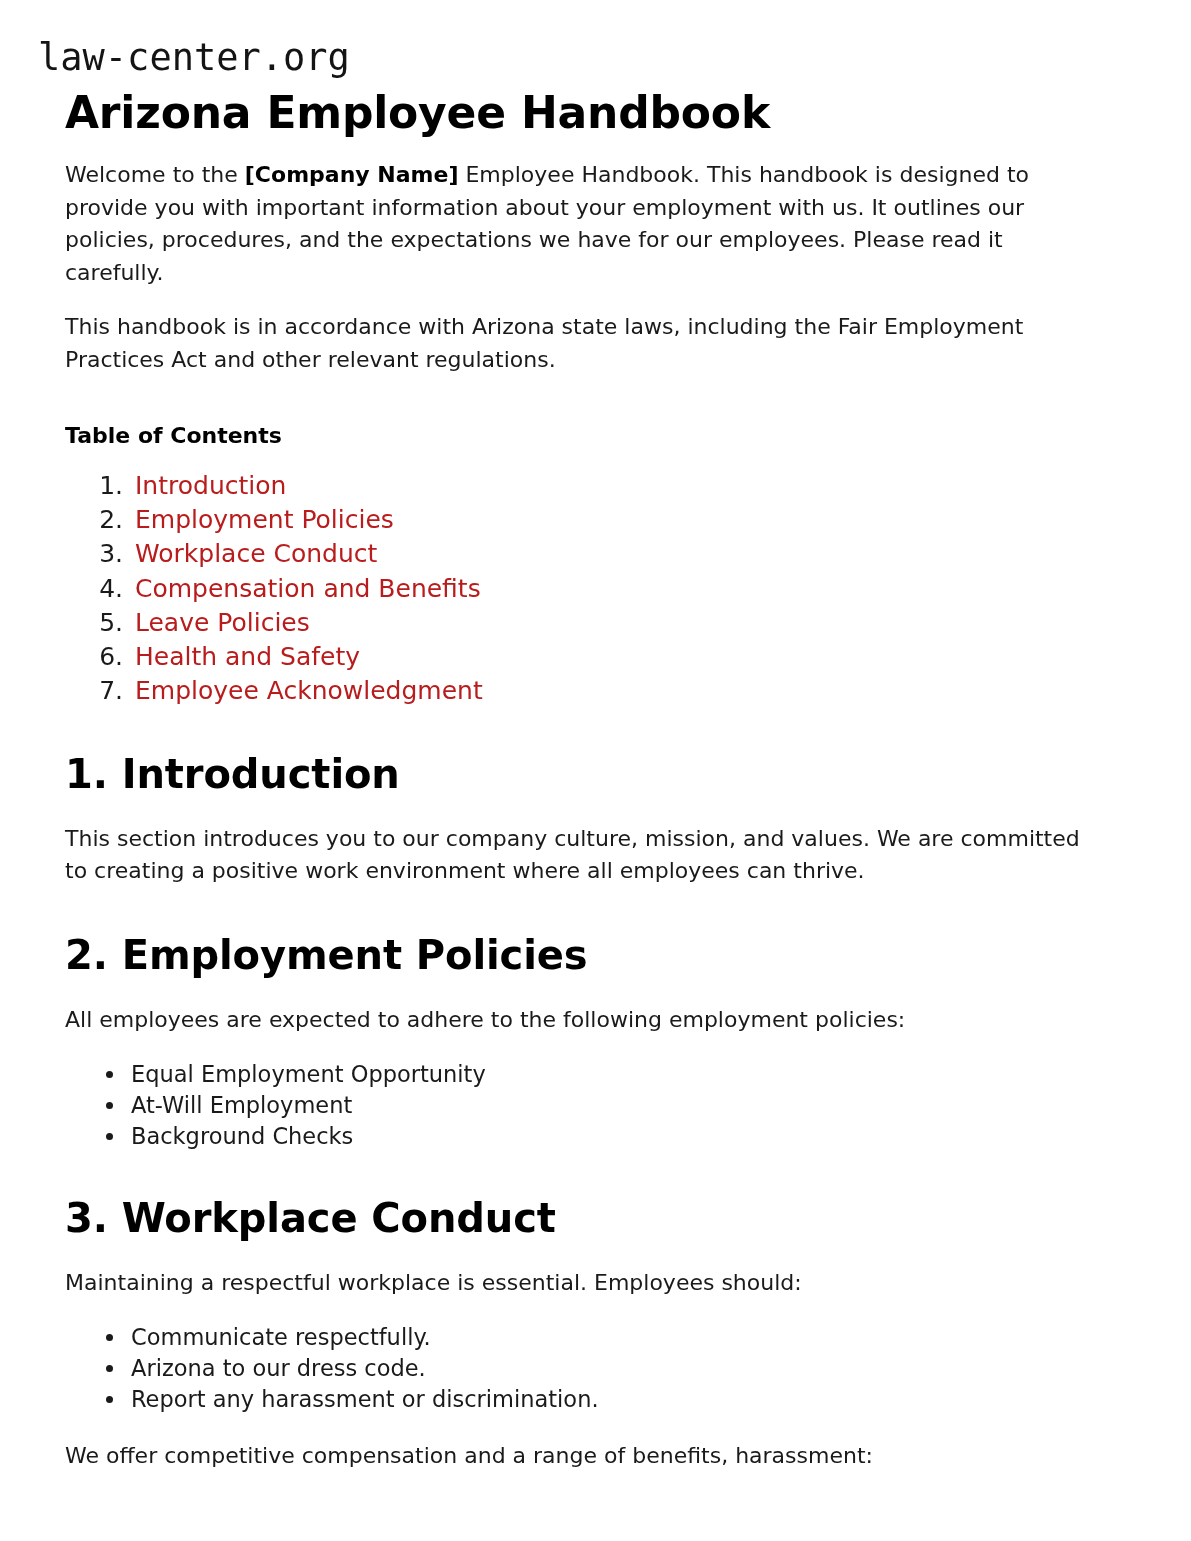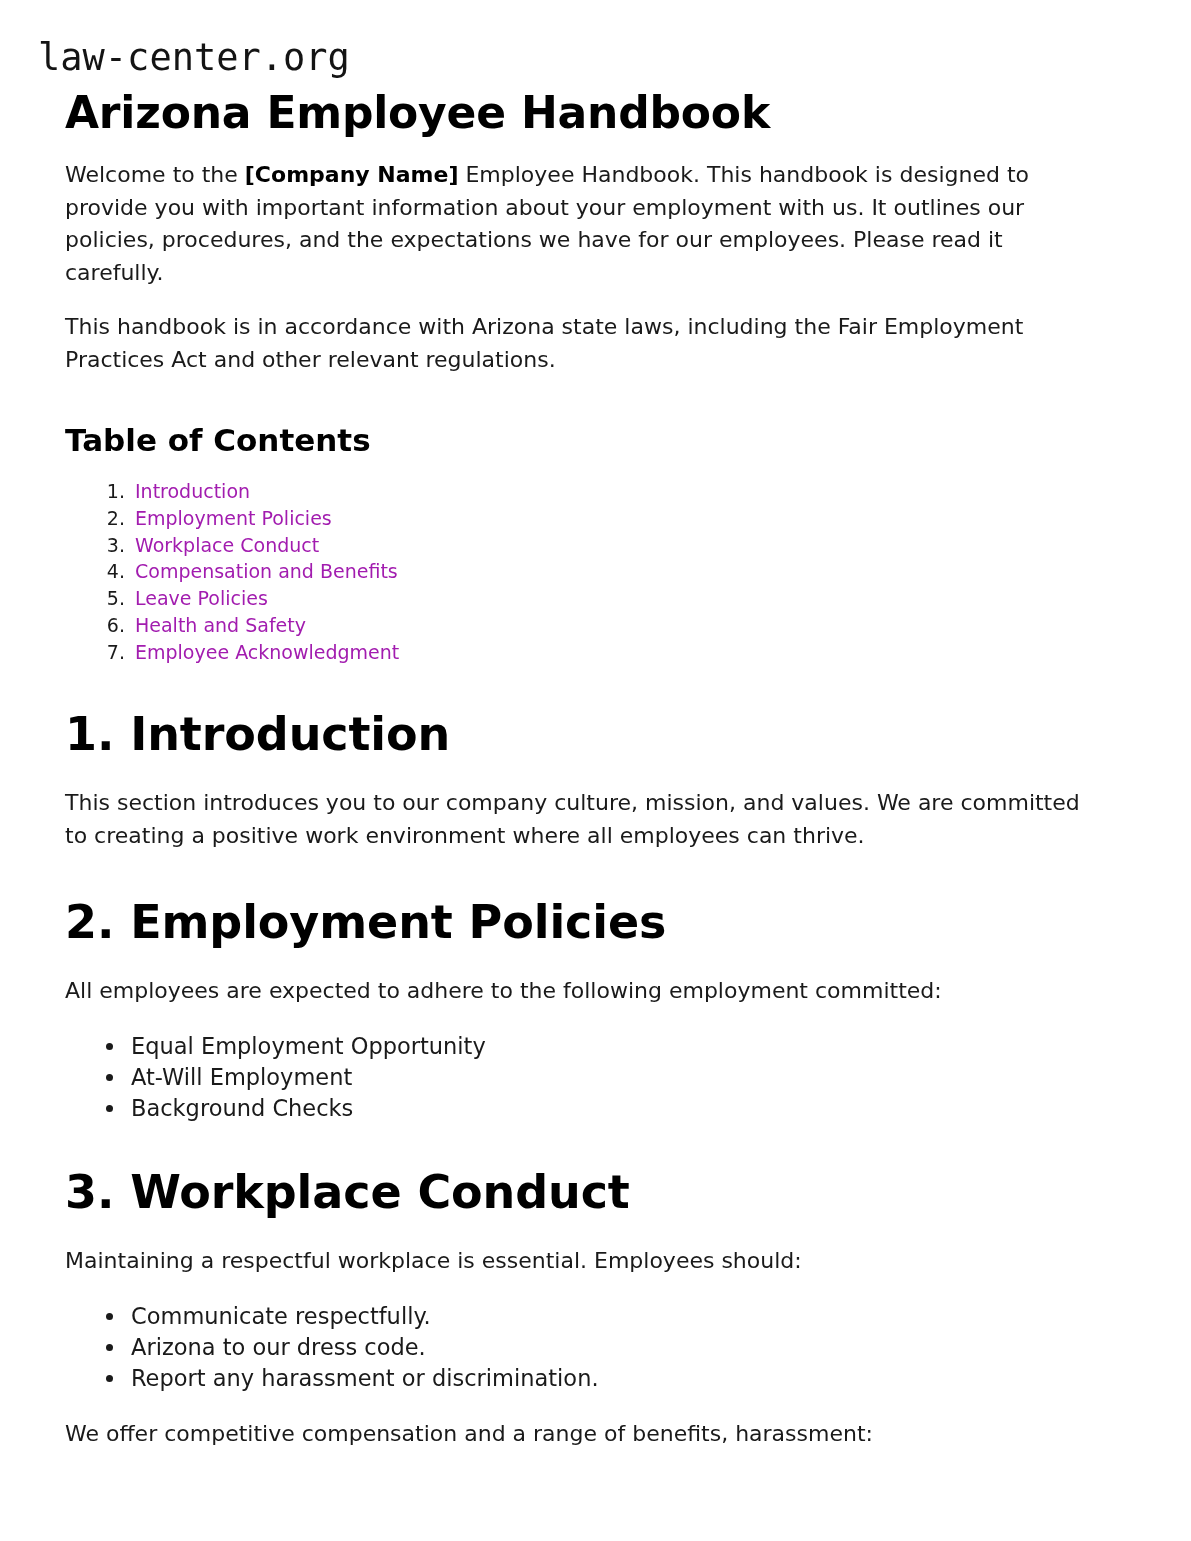--- a/index.html
+++ b/index.html
@@ -43,52 +43,52 @@
   h1.doc-title {
     margin: 0 0 0 0;
     font-size: 44px;
     font-weight: bold;
     line-height: 1.12;
     letter-spacing: -0.2px;
     color: #000000;
   }
   h2.section-heading {
     margin: 44px 0 0 0;
-    font-size: 46px;
+    font-size: 40px;
     font-weight: bold;
     line-height: 1.15;
     letter-spacing: -0.1px;
     color: #000000;
   }
   h2.toc-heading {
     margin: 46px 0 0 0;
-    font-size: 31px;
+    font-size: 22px;
     font-weight: bold;
     line-height: 1.15;
     color: #000000;
   }
   p.para {
     margin: 22px 0 0 0;
     font-size: 22px;
     line-height: 1.48;
     color: #1a1a1a;
   }
   p.para.tight {
     margin-top: 26px;
   }
   p.para b {
     font-weight: bold;
     color: #000000;
   }
   ol.toc-list {
     margin: 22px 0 0 0;
     padding-left: 66px;
-    font-size: 19px;
+    font-size: 25px;
     line-height: 1.25;
-    color: #a21caf;
+    color: #b91c1c;
   }
   ol.toc-list li {
     margin: 0 0 3px 0;
     padding-left: 4px;
   }
   ul.bullet-list {
     margin: 24px 0 0 0;
     padding-left: 62px;
     font-size: 22.5px;
     line-height: 1.25;
@@ -127,21 +127,21 @@
       <li>Compensation and Benefits</li>
       <li>Leave Policies</li>
       <li>Health and Safety</li>
       <li>Employee Acknowledgment</li>
     </ol>
 
     <h2 class="section-heading">1. Introduction</h2>
     <p class="para tight">This section introduces you to our company culture, mission, and values. We are committed to creating a positive work environment where all employees can thrive.</p>
 
     <h2 class="section-heading">2. Employment Policies</h2>
-    <p class="para tight">All employees are expected to adhere to the following employment committed:</p>
+    <p class="para tight">All employees are expected to adhere to the following employment policies:</p>
     <ul class="bullet-list">
       <li>Equal Employment Opportunity</li>
       <li>At-Will Employment</li>
       <li>Background Checks</li>
     </ul>
 
     <h2 class="section-heading">3. Workplace Conduct</h2>
     <p class="para tight">Maintaining a respectful workplace is essential. Employees should:</p>
     <ul class="bullet-list">
       <li>Communicate respectfully.</li>

